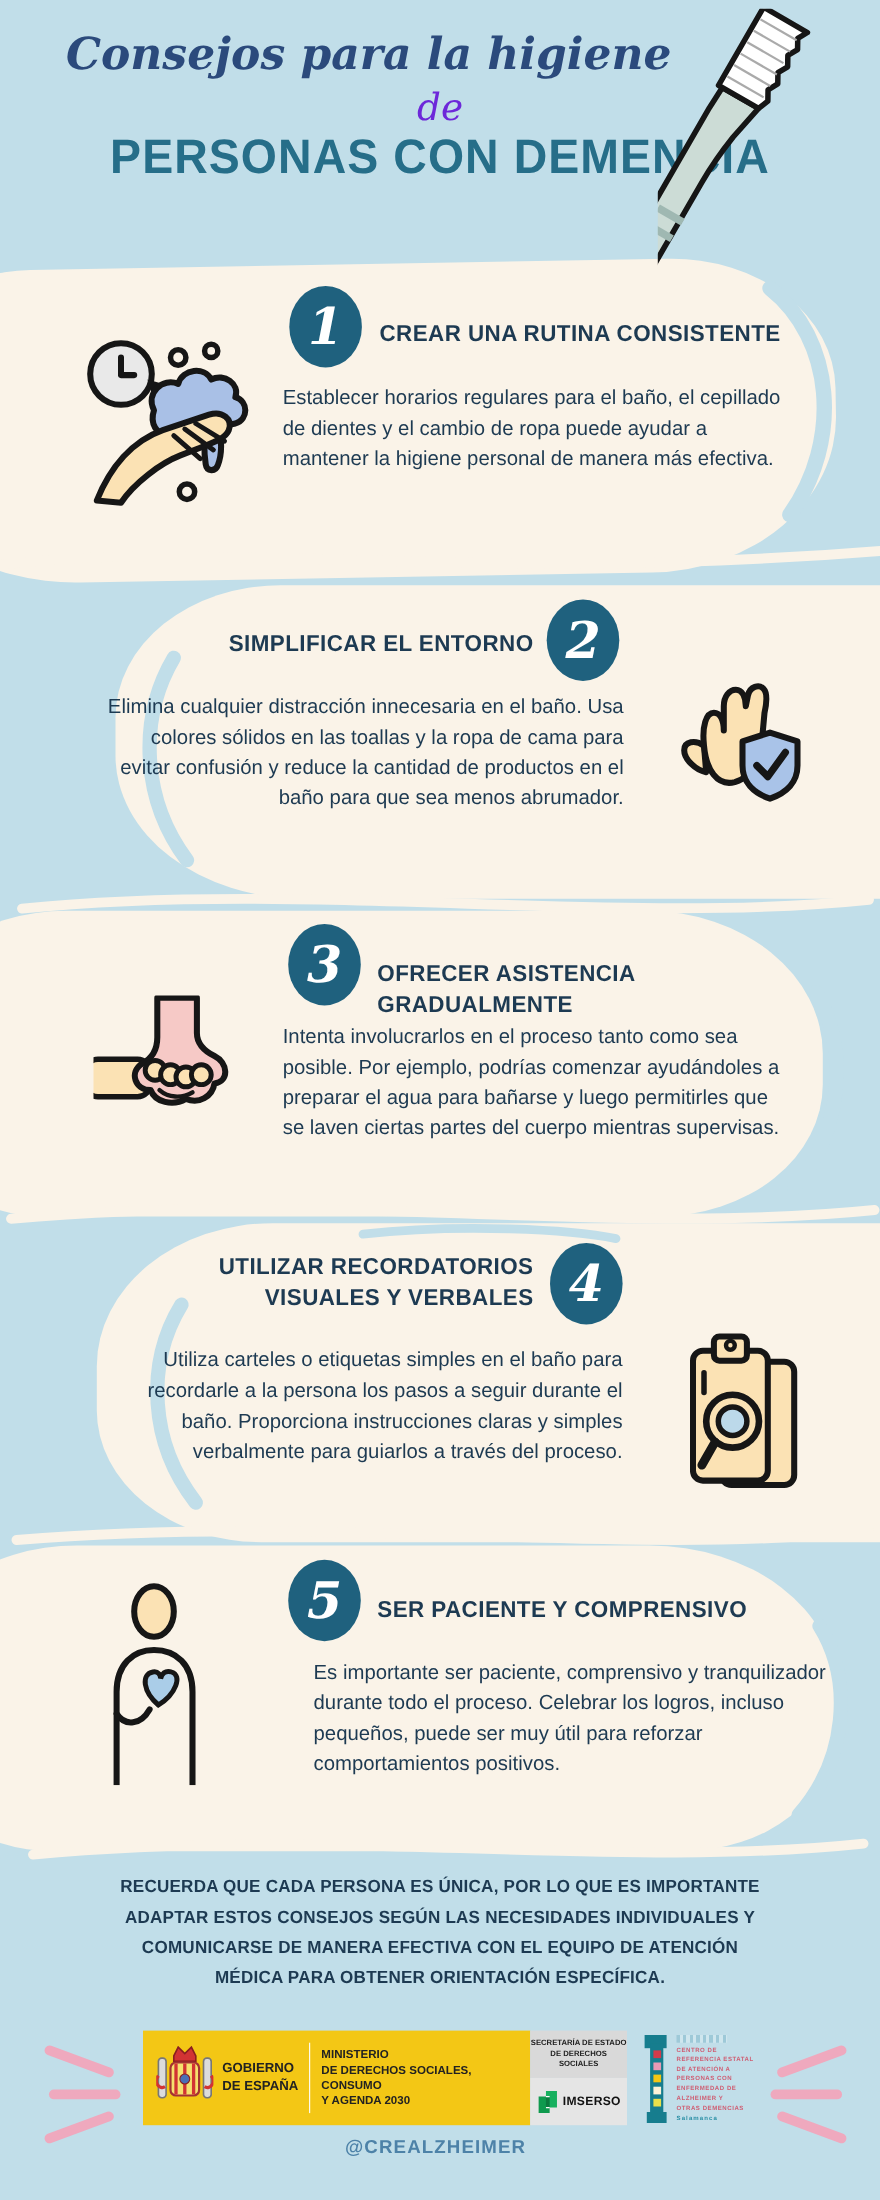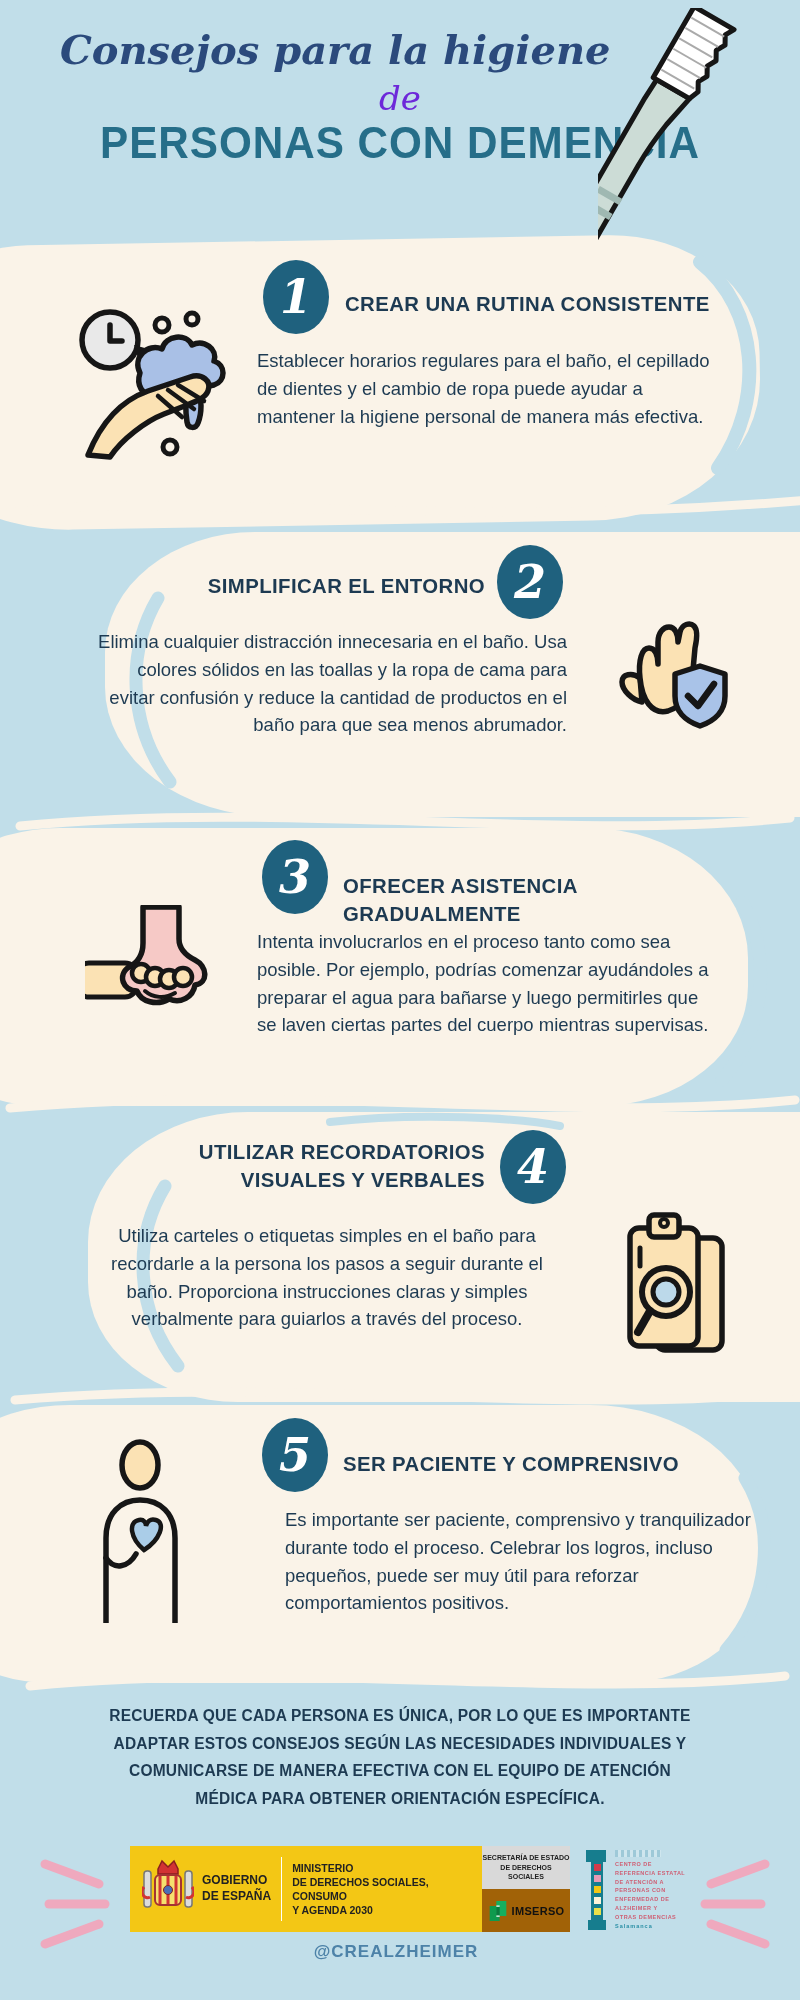--- a/index.html
+++ b/index.html
@@ -29,21 +29,21 @@
     font-family:"DejaVu Serif",serif;font-style:italic;font-weight:bold;
     font-size:46px;color:#ffffff;}
   .sec-title{position:absolute;font-weight:bold;font-size:21px;letter-spacing:.4px;color:#1d3a52;
     transform:scaleX(.97);transform-origin:left center;line-height:1.35;}
   .sec-title.right{transform-origin:right center;}
   .sec-body{position:absolute;font-size:18.5px;line-height:1.5;color:#1d3a52;}
   .right{text-align:right;}
   #c1{left:263px;top:260px;} #t1{left:345px;top:290px;width:420px;} #b1{left:257px;top:347px;width:455px;}
   #c2{left:497px;top:545px;} #t2{left:140px;top:572px;width:345px;} #b2{left:95px;top:628px;width:472px;}
   #c3{left:262px;top:840px;} #t3{left:343px;top:872px;width:430px;} #b3{left:257px;top:928px;width:465px;}
-  #c4{left:500px;top:1130px;} #t4{left:155px;top:1138px;width:330px;} #b4{left:88px;top:1222px;width:478px;text-align:center;}
+  #c4{left:500px;top:1130px;} #t4{left:155px;top:1138px;width:330px;} #b4{left:88px;top:1222px;width:478px;}
   #c5{left:262px;top:1418px;} #t5{left:343px;top:1450px;width:420px;} #b5{left:257px;top:1506px;width:475px;margin-left:28px;}
   
   .icon{position:absolute;}
   #icon1{left:70px;top:295px;}   #icon2{left:612px;top:608px;}
   #icon3{left:85px;top:905px;}   #icon4{left:622px;top:1210px;}
   #icon5{left:88px;top:1438px;}
   #toothbrush{left:598px;top:8px;}
   
   .closing{position:absolute;top:1702px;left:95px;width:610px;text-align:center;
     font-weight:bold;font-size:16px;line-height:1.72;letter-spacing:.2px;color:#1d3a52;
@@ -51,21 +51,21 @@
   
   .gov-band{position:absolute;left:130px;top:1846px;width:352px;height:86px;background:#f3c715;
     display:flex;align-items:center;}
   .gov-emblem{margin-left:12px;flex:0 0 auto;}
   .gov-name{margin-left:8px;font-size:12px;font-weight:bold;color:#222;line-height:1.3;}
   .gov-divider{width:1px;height:64px;background:#fff;margin:0 10px;}
   .ministry{font-size:10.5px;font-weight:bold;color:#222;line-height:1.35;width:180px;}
   .sec-box{position:absolute;left:482px;top:1846px;width:88px;height:86px;}
   .sec-box .top{height:43px;background:#d9d9d9;display:flex;align-items:center;justify-content:center;
     text-align:center;font-size:7px;font-weight:bold;color:#222;line-height:1.4;}
-  .sec-box .bottom{height:43px;background:#a16207;display:flex;align-items:center;justify-content:center;gap:4px;}
+  .sec-box .bottom{height:43px;background:#e5e5e5;display:flex;align-items:center;justify-content:center;gap:4px;}
   .imserso-label{font-size:11px;font-weight:bold;color:#111;letter-spacing:.3px;}
   .cre-box{position:absolute;left:584px;top:1848px;width:110px;height:86px;display:flex;gap:5px;}
   .cre-text{padding-top:2px;}
   .cre-dots{width:46px;height:7px;margin-bottom:3px;
     background:repeating-linear-gradient(90deg,#9ec9d8 0 3px,#cfe6ee 3px 6px);}
   .cre-line{font-size:5.5px;font-weight:bold;letter-spacing:.5px;color:#cf5f74;line-height:1.6;}
   .cre-city{font-size:5.5px;font-weight:bold;letter-spacing:1px;color:#2a8fa5;line-height:1.6;}
   .handle{position:absolute;top:1942px;left:0;width:792px;text-align:center;
     font-weight:bold;font-size:17px;letter-spacing:1px;color:#4d82a8;}
   .deco-layer{position:absolute;left:0;top:0;pointer-events:none;}

